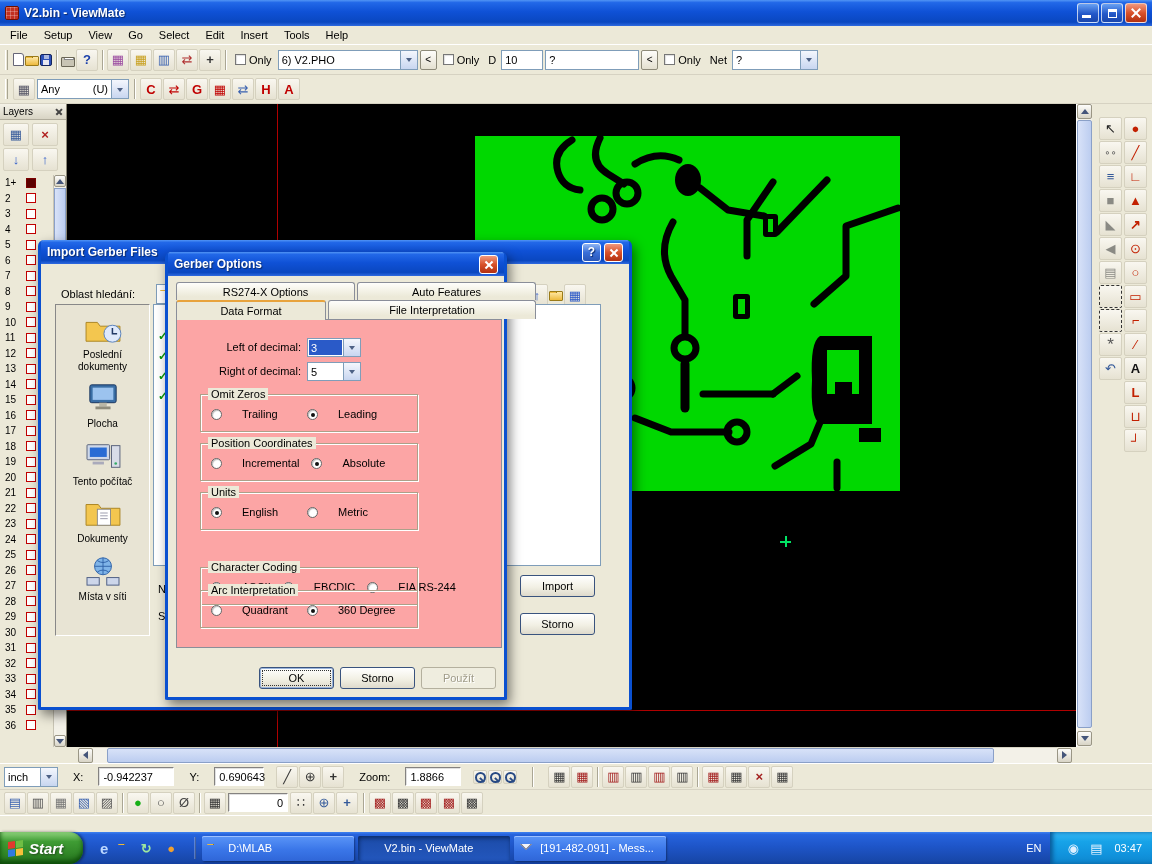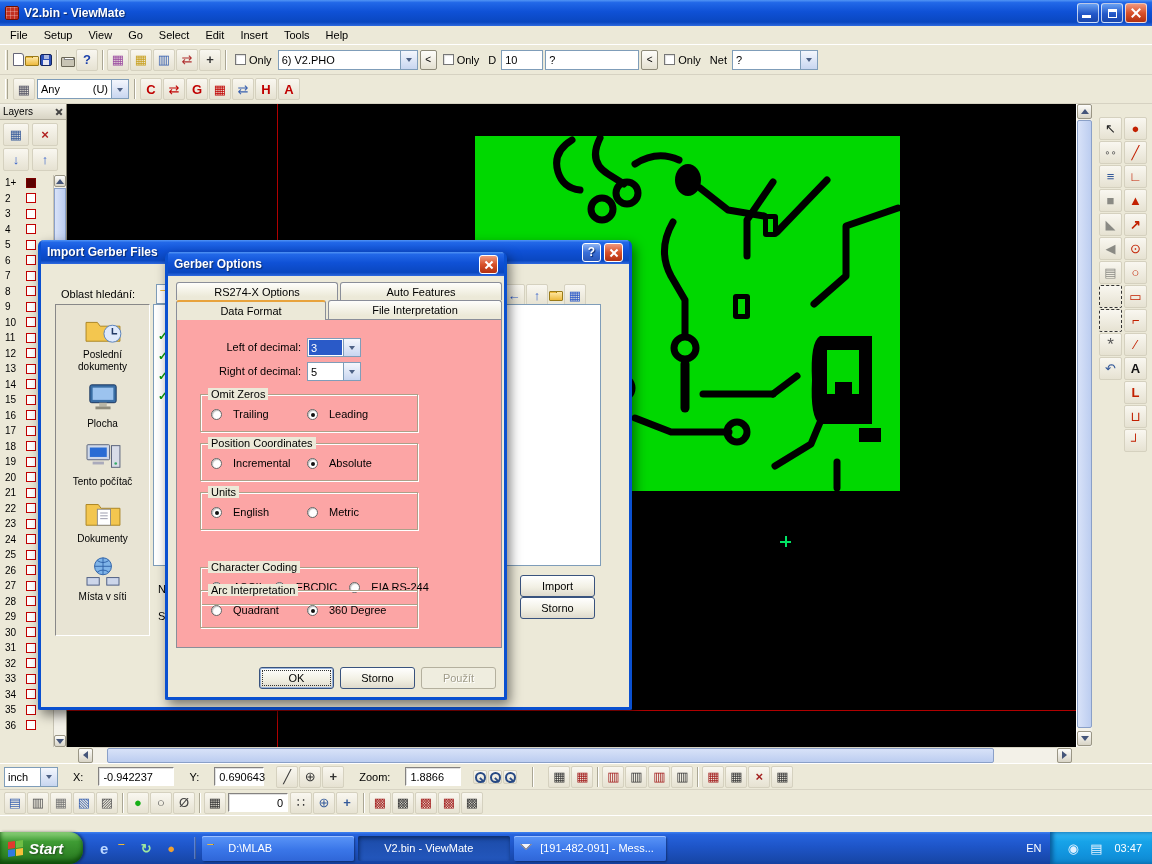--- a/index.html
+++ b/index.html
@@ -141,39 +141,39 @@
 
 #importDlg{left:38px;top:240px;width:594px;height:470px;z-index:10}
 .look-lbl{position:absolute;left:20px;top:48px}
 .look-combo{position:absolute;left:115px;top:44px;width:340px}
 .imp-tools{position:absolute;left:462px;top:44px}
 .places{position:absolute;left:14px;top:64px;width:95px;height:332px;background:#e8e4d4;border:1px solid;border-color:#888 #fff #fff #888;display:flex;flex-direction:column;align-items:center;padding-top:8px;gap:10px}
 .place{display:flex;flex-direction:column;align-items:center;gap:2px;width:90px}
 .place-lb{font-size:10px;text-align:center;line-height:1.15}
 .filelist{position:absolute;left:112px;top:64px;width:448px;height:262px;background:#fff;border:1px solid #7F9DB9}
 .fcheck{position:absolute;left:4px;font-size:12px;color:#0a9a0a;font-weight:bold}
-.impbtns{position:absolute;right:34px;top:335px;display:flex;flex-direction:column;gap:0}
+.impbtns{position:absolute;right:34px;top:335px;display:flex;flex-direction:column;gap:16px}
 .partial{position:absolute;left:117px;white-space:nowrap}
 
 
 #gerberDlg{left:165px;top:252px;width:342px;height:448px;z-index:20}
-.tabstrip{position:absolute;left:8px;top:30px;width:326px;z-index:3}
+.tabstrip{position:absolute;left:8px;top:30px;width:360px;z-index:3}
 .tabrow{display:flex;height:18px}
 .tabrow2{display:flex;height:19px}
 .tab{flex:1;display:flex;align-items:center;justify-content:center;border:1px solid #8a8e99;border-bottom:none;border-radius:3px 3px 0 0;background:linear-gradient(#fefefb,#ece9d8 80%);margin-right:2px;white-space:nowrap}
 .tab:last-child{margin-right:0}
 .tabrow2 .tab:first-child{flex:0 0 150px}
 .tab.on{background:#ECE9D8;height:20px;margin-bottom:-1px;border-top:2px solid #e8a33d;z-index:4;position:relative}
 .tabpane{position:absolute;left:8px;top:67px;width:326px;height:329px;border:1px solid #8a8e99;background:#fca5a5;z-index:2}
 .glabel{position:absolute;left:12px;width:112px;text-align:right}
 .gcombo{position:absolute;left:130px;width:54px;height:19px}
 .groupbox{position:absolute;left:23px;width:218px;height:38px;border:1px solid #aca089;box-shadow:1px 1px 0 #fff,inset 1px 1px 0 #fff}
 .legend{position:absolute;top:-7px;left:7px;background:#ECE9D8;padding:0 3px}
 .radio-row{position:absolute;left:10px;top:13px;display:flex;align-items:center;gap:12px}
-.radio{display:flex;align-items:flex-end;gap:11px;white-space:nowrap}
+.radio{display:flex;align-items:flex-end;gap:20px;white-space:nowrap}
 .rb{width:11px;height:11px;border-radius:50%;background:#fff;border:1px solid #666;box-shadow:inset 1px 1px 1px rgba(0,0,0,.25);position:relative;flex:0 0 11px}
 .rb.on::after{content:"";position:absolute;left:2.5px;top:2.5px;width:4.5px;height:4.5px;border-radius:50%;background:#111}
 .gbtns{position:absolute;right:8px;top:415px;display:flex;gap:6px}
 </style>
 </head>
 <body>
 
 <div class="screen">
 
   <div class="titlebar">

